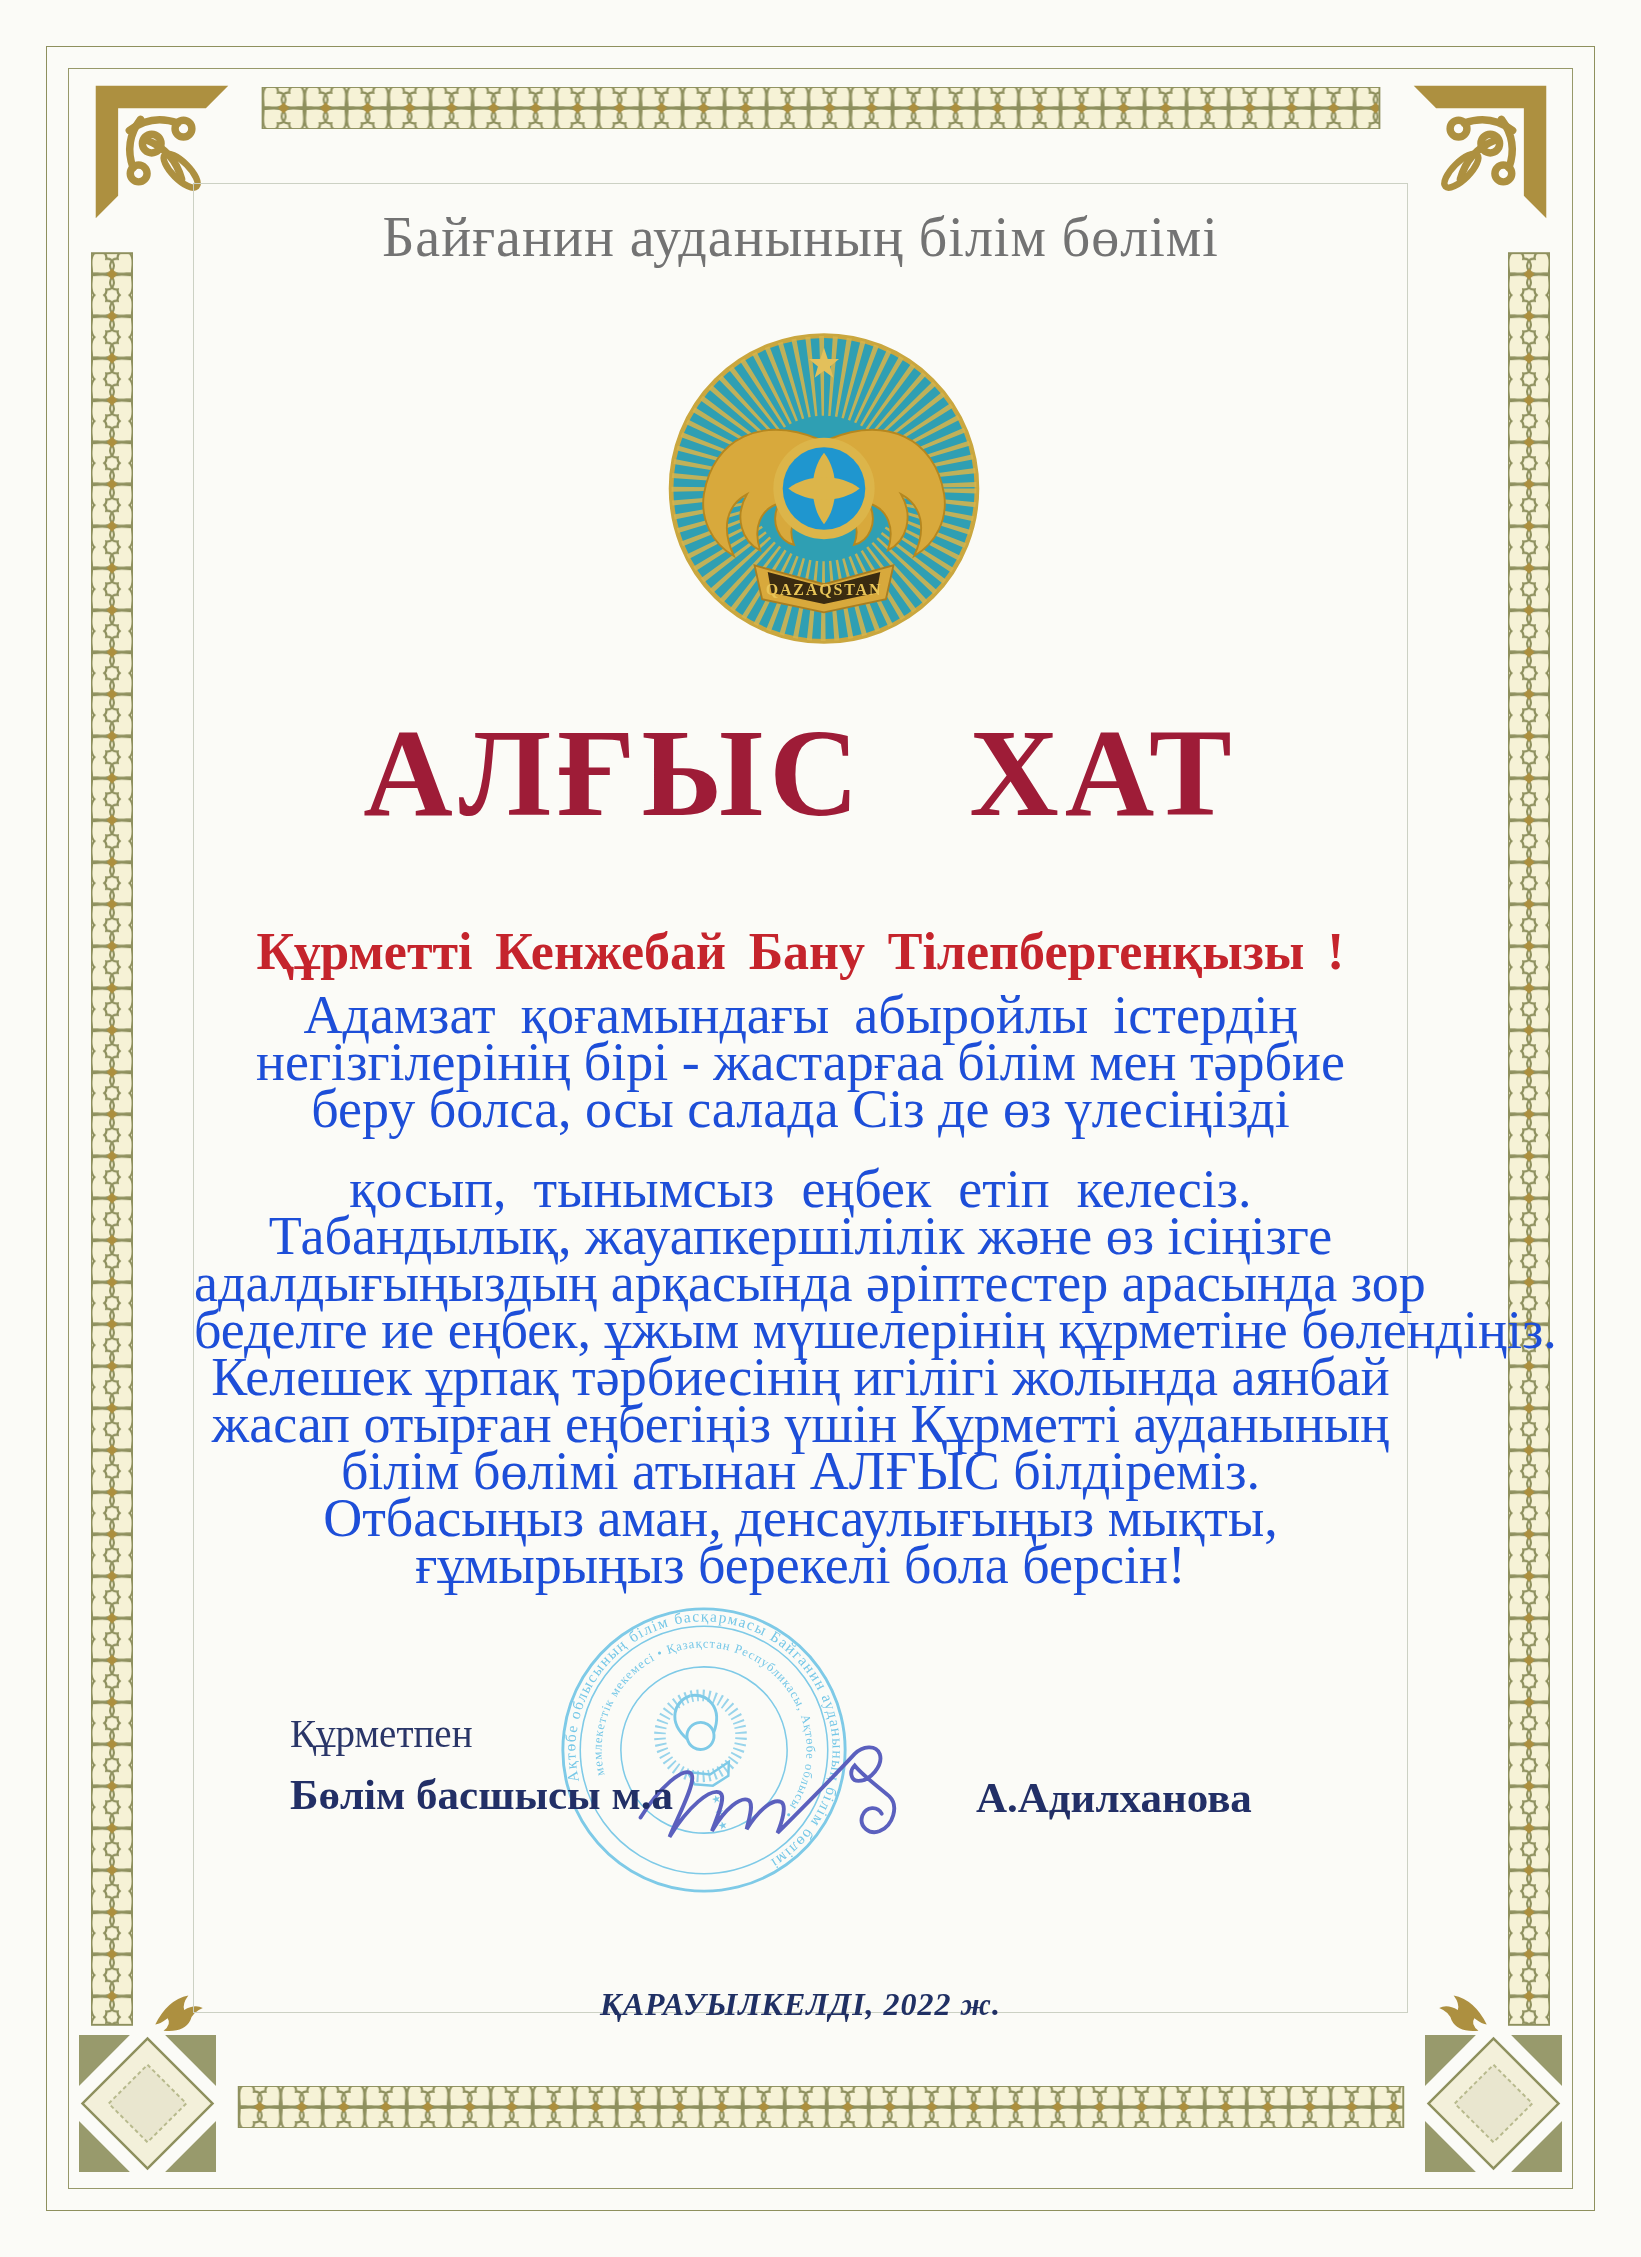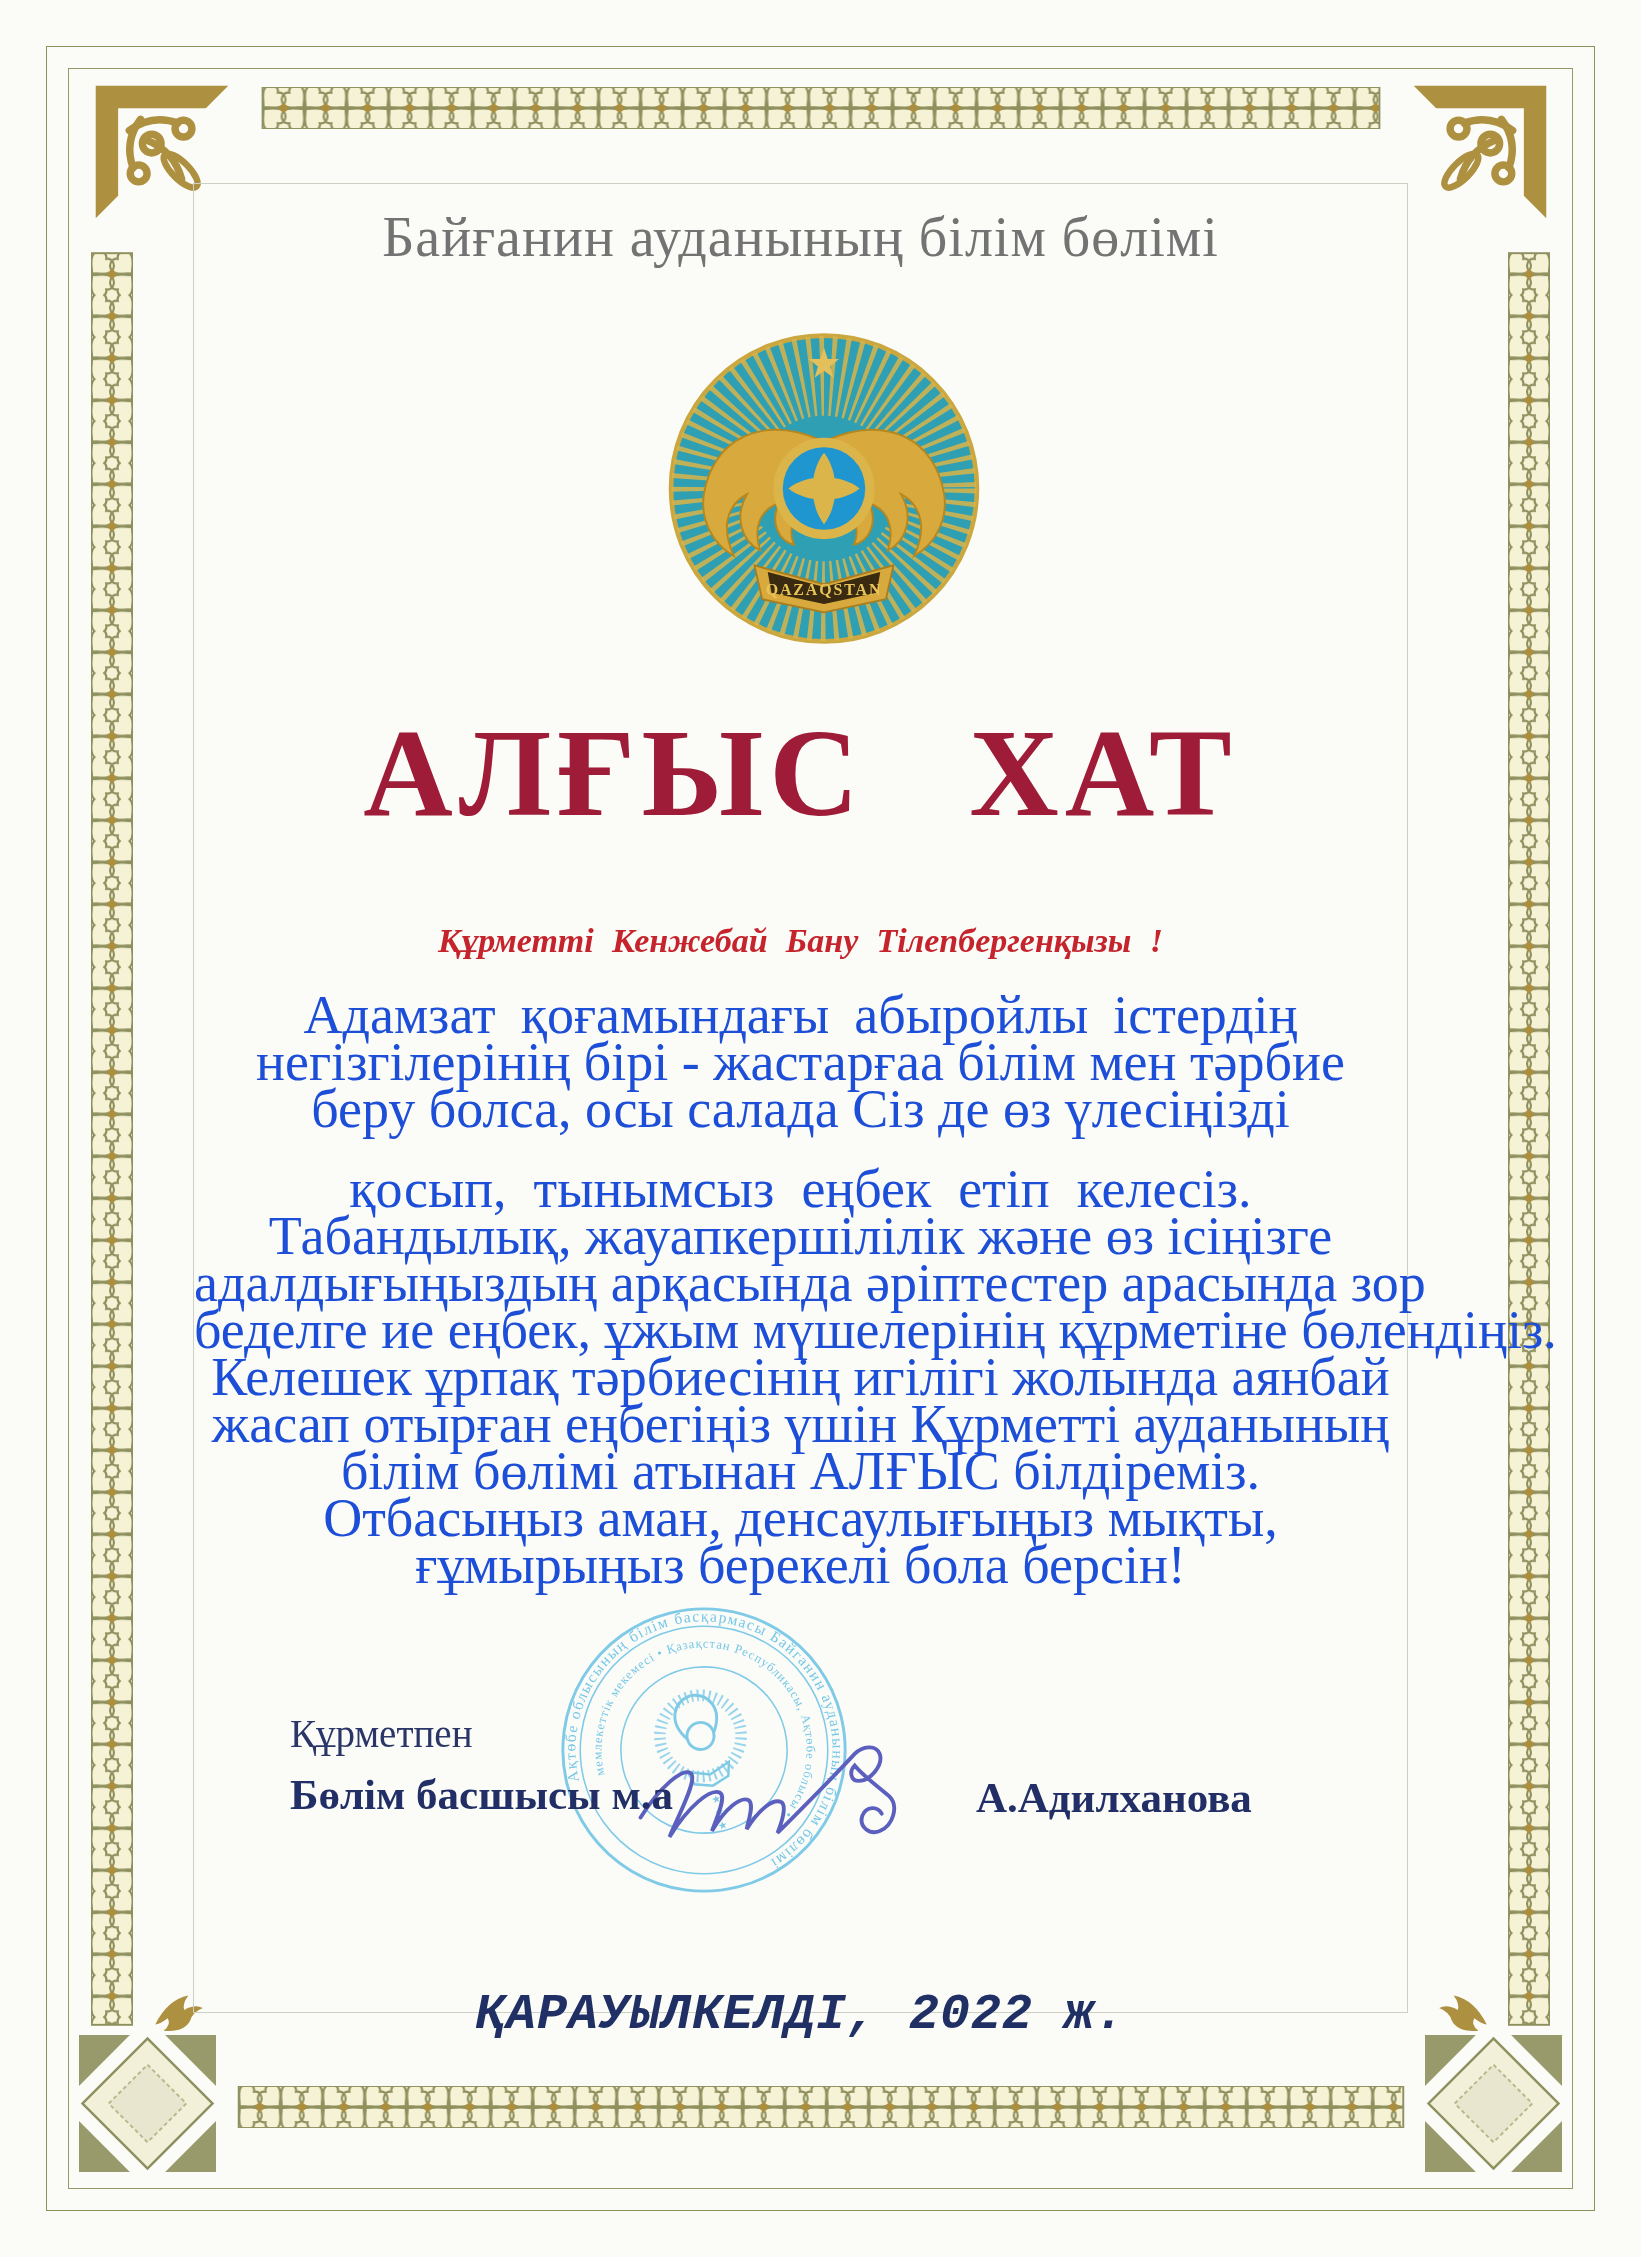--- a/index.html
+++ b/index.html
@@ -18,38 +18,38 @@
   
   .inner{position:absolute;left:193px;top:183px;width:1213px;height:1828px;
          border:1.9px solid #ccd1c4;}
   .content{position:absolute;left:0;top:0;right:0;bottom:0;text-align:center;}
 
   .org-title{position:absolute;top:21px;width:100%;font-size:56px;color:#737373;
              letter-spacing:1px;}
   .emblem{position:absolute;top:145px;left:50%;transform:translateX(calc(-50% + 23px));}
   .letter-title{position:absolute;top:519px;width:100%;font-size:124px;font-weight:bold;
                 color:#9e1c37;letter-spacing:5.8px;word-spacing:68px;}
-  .greeting{position:absolute;top:738px;width:100%;font-size:34px;font-weight:bold;
-            font-style:italic;color:#c5242c;word-spacing:9.7px;}
+  .greeting{position:absolute;top:738px;width:100%;font-size:52px;font-weight:bold;
+            color:#c5242c;word-spacing:9.7px;}
   .body-text{position:absolute;top:808px;width:100%;color:#1d4ed8;font-size:54px;
              line-height:47px;}
   .bline{white-space:nowrap;}
   .bline-1{word-spacing:11.6px;}
   .bline-4{word-spacing:13.5px;margin-top:33px;}
 
   .stamp{position:absolute;left:365px;top:1421px;transform:rotate(-14deg);opacity:.92;}
   .signature{position:absolute;left:433px;top:1541px;}
 
   .closing{position:absolute;left:96px;top:1527px;text-align:left;color:#2a3668;}
   .salutation{font-size:39px;}
   .position{font-size:43px;font-weight:bold;margin-top:13.5px;color:#222f66;}
   .signer-name{position:absolute;left:782px;top:1589px;font-size:43px;font-weight:bold;
                color:#222f66;text-align:left;}
-  .place-date{position:absolute;top:1802px;width:100%;font-size:50px;font-weight:bold;
-              font-style:italic;color:#203064;letter-spacing:1px;font-family:Liberation Mono, monospace;}
+  .place-date{position:absolute;top:1802px;width:100%;font-size:32px;font-weight:bold;
+              font-style:italic;color:#203064;letter-spacing:1px;}
 </style>
 </head>
 <body>
 
 <div class="page">
 
   <svg width="0" height="0" style="position:absolute" aria-hidden="true">
     <defs>
       <pattern id="hband" width="44" height="44" patternUnits="userSpaceOnUse">
         <rect width="44" height="44" fill="#f6f2d6"></rect>

